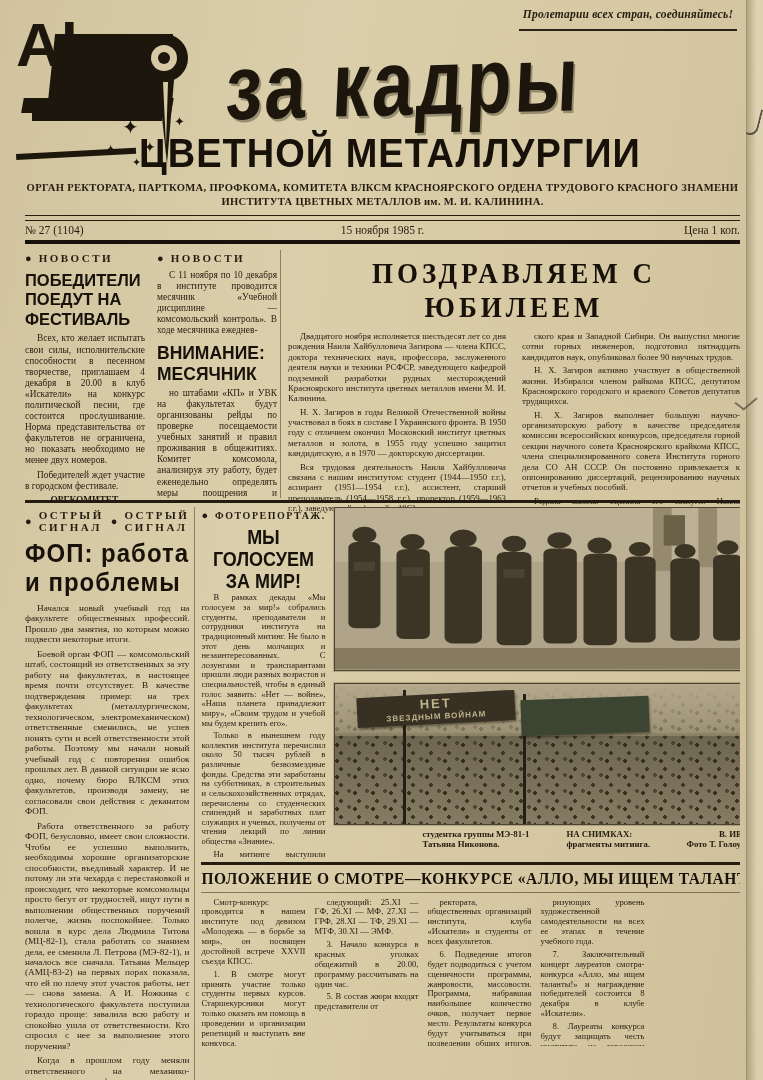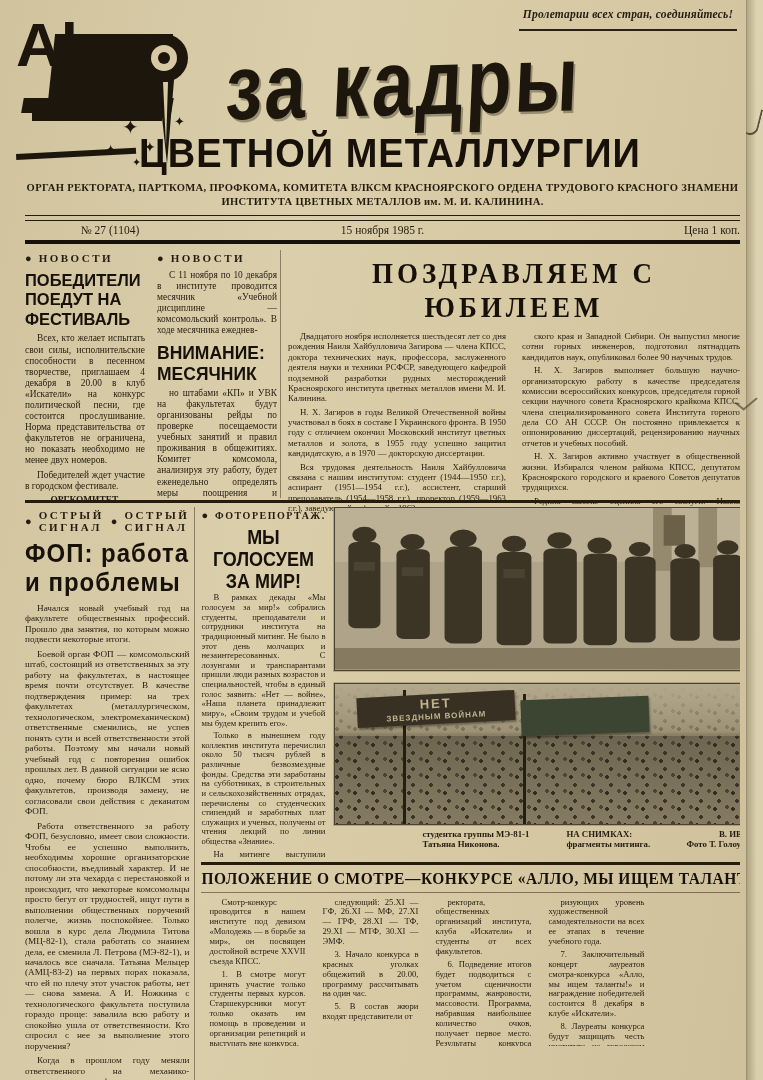--- a/index.html
+++ b/index.html
@@ -25,21 +25,21 @@
         text-shadow:2px 2px 0 rgba(29,22,12,.35);white-space:nowrap;}
   .subtitle{position:absolute;left:38px;top:132px;width:704px;text-align:center;
         font-family:"Liberation Sans",sans-serif;font-weight:bold;font-size:38px;letter-spacing:1px;
         color:#17110a;transform:scaleY(1.08);white-space:nowrap;}
   .organ{position:absolute;left:25px;top:181px;width:715px;text-align:center;
         font-weight:bold;font-size:10.6px;line-height:1.35;letter-spacing:.3px;}
   .rule-double{position:absolute;left:25px;top:215px;width:715px;height:4px;
         border-top:1.5px solid #241c10;border-bottom:1px solid #241c10;}
   .issue-row{position:absolute;left:25px;top:222px;width:715px;height:16px;
         display:flex;align-items:center;font-size:11.5px;}
-  .issue-row .num{width:170px;text-align:center;}
+  .issue-row .num{width:170px;text-align:left;}
   .issue-row .date{flex:1;text-align:center;}
   .issue-row .price{width:170px;text-align:right;font-weight:normal;}
   .rule-thick{position:absolute;left:25px;top:240px;width:715px;height:4px;background:#17110a;}
 
   
   .sec-label{font-family:"Liberation Serif",serif;font-weight:bold;font-size:11px;letter-spacing:2.5px;
         display:flex;align-items:center;gap:7px;margin:2px 0 6px;}
   .bullet{font-size:11px;letter-spacing:0;}
   .h-sans{font-family:"Liberation Sans",sans-serif;font-weight:bold;color:#17110a;transform:scaleY(1.05);transform-origin:left top;}
   .para{margin:0 0 3px;text-align:justify;text-indent:12px;line-height:1.18;}
@@ -99,21 +99,21 @@
   .cap3{flex:1;text-align:right;padding-right:2px;}
   .rule-bottom{height:2.5px;background:#241c10;margin:3px 0 5px;}
 
   
   .contest .head{font-weight:bold;font-size:15.5px;letter-spacing:.5px;text-align:center;
         color:#17110a;transform:scaleY(1.1);margin:2px 0 4px;white-space:nowrap;}
   .contest .head-rule{height:1px;background:rgba(40,30,14,.5);margin-bottom:5px;}
   .contest .cols{display:flex;height:148px;overflow:hidden;}
   .contest .col{width:104px;font-size:8.6px;}
   .contest .col + .col{margin-left:9px;}
-  .contest .para{line-height:1.15;margin-left:8px;}
+  .contest .para{line-height:1.15;}
 </style>
 </head>
 <body>
 
 <div class="page">
   <div class="page-edge"></div>
   <div class="pen-mark"></div>
   <div class="pen-check"></div>
 
   <div class="slogan">Пролетарии всех стран, соединяйтесь!</div>
@@ -179,22 +179,22 @@
     <div class="head">ПОЗДРАВЛЯЕМ С ЮБИЛЕЕМ</div>
     <div class="cols">
       <div class="col">
         <p class="para">Двадцатого ноября исполняется шестьдесят лет со дня рождения Наиля Хайбулловича Загирова — члена КПСС, доктора технических наук, профессора, заслуженного деятеля науки и техники РСФСР, заведующего кафедрой подземной разработки рудных месторождений Красноярского института цветных металлов имени М. И. Калинина.</p>
         <p class="para">Н. Х. Загиров в годы Великой Отечественной войны участвовал в боях в составе I Украинского фронта. В 1950 году с отличием окончил Московский институт цветных металлов и золота, в 1955 году успешно защитил кандидатскую, а в 1970 — докторскую диссертации.</p>
         <p class="para">Вся трудовая деятельность Наиля Хайбулловича связана с нашим институтом: студент (1944—1950 г.г.), аспирант (1951—1954 г.г.), ассистент, старший преподаватель (1954—1958 г.г.), проректор (1959—1963 г.г.), заведующий кафедрой с 1962 года.</p>
 
       </div>
       <div class="col">
         <p class="para">ского края и Западной Сибири. Он выпустил многие сотни горных инженеров, подготовил пятнадцать кандидатов наук, опубликовал более 90 научных трудов.</p>
+        <p class="para">Н. Х. Загиров активно участвует в общественной жизни. Избирался членом райкома КПСС, депутатом Красноярского городского и краевого Советов депутатов трудящихся.</p>
         <p class="para">Н. Х. Загиров выполняет большую научно-организаторскую работу в качестве председателя комиссии всероссийских конкурсов, председателя горной секции научного совета Красноярского крайкома КПСС, члена специализированного совета Института горного дела СО АН СССР. Он постоянно привлекается к оппонированию диссертаций, рецензированию научных отчетов и учебных пособий.</p>
-        <p class="para">Н. Х. Загиров активно участвует в общественной жизни. Избирался членом райкома КПСС, депутатом Красноярского городского и краевого Советов депутатов трудящихся.</p>
         <p class="para">Родина высоко оценила его заслуги. Наиль Хайбуллович награжден орденами Трудового Красного Знамени, «Знак Почета», Отечественной войны, Красной Звезды и многими медалями.</p>
 
       </div>
     </div>
   </div>
   <div class="rule-mid"></div>
 
   <div class="main-band">
 
     <div class="fop">

